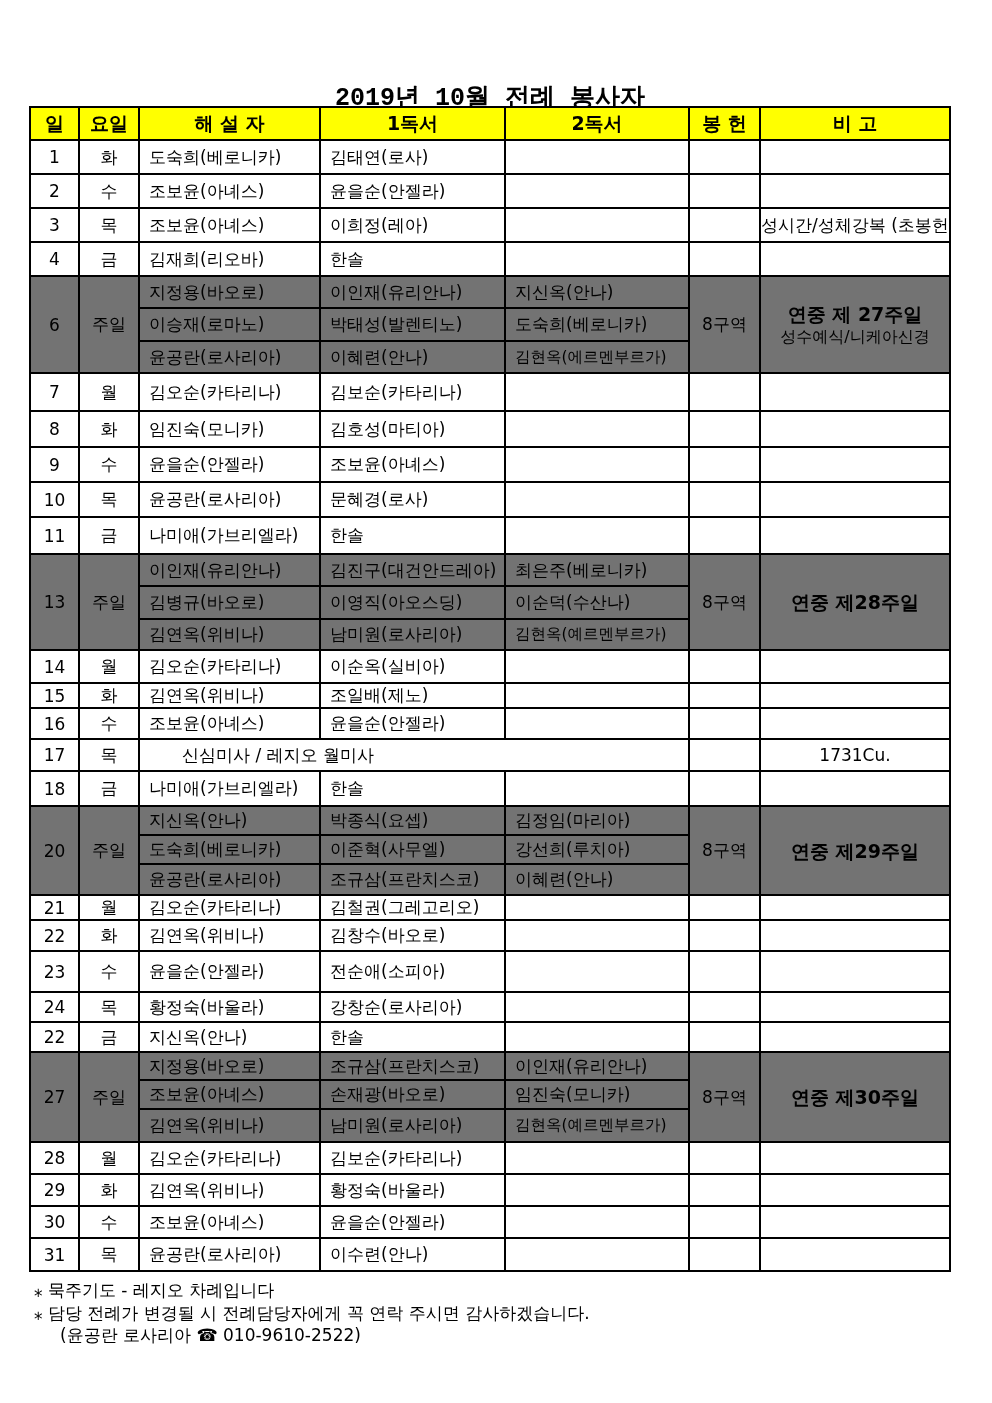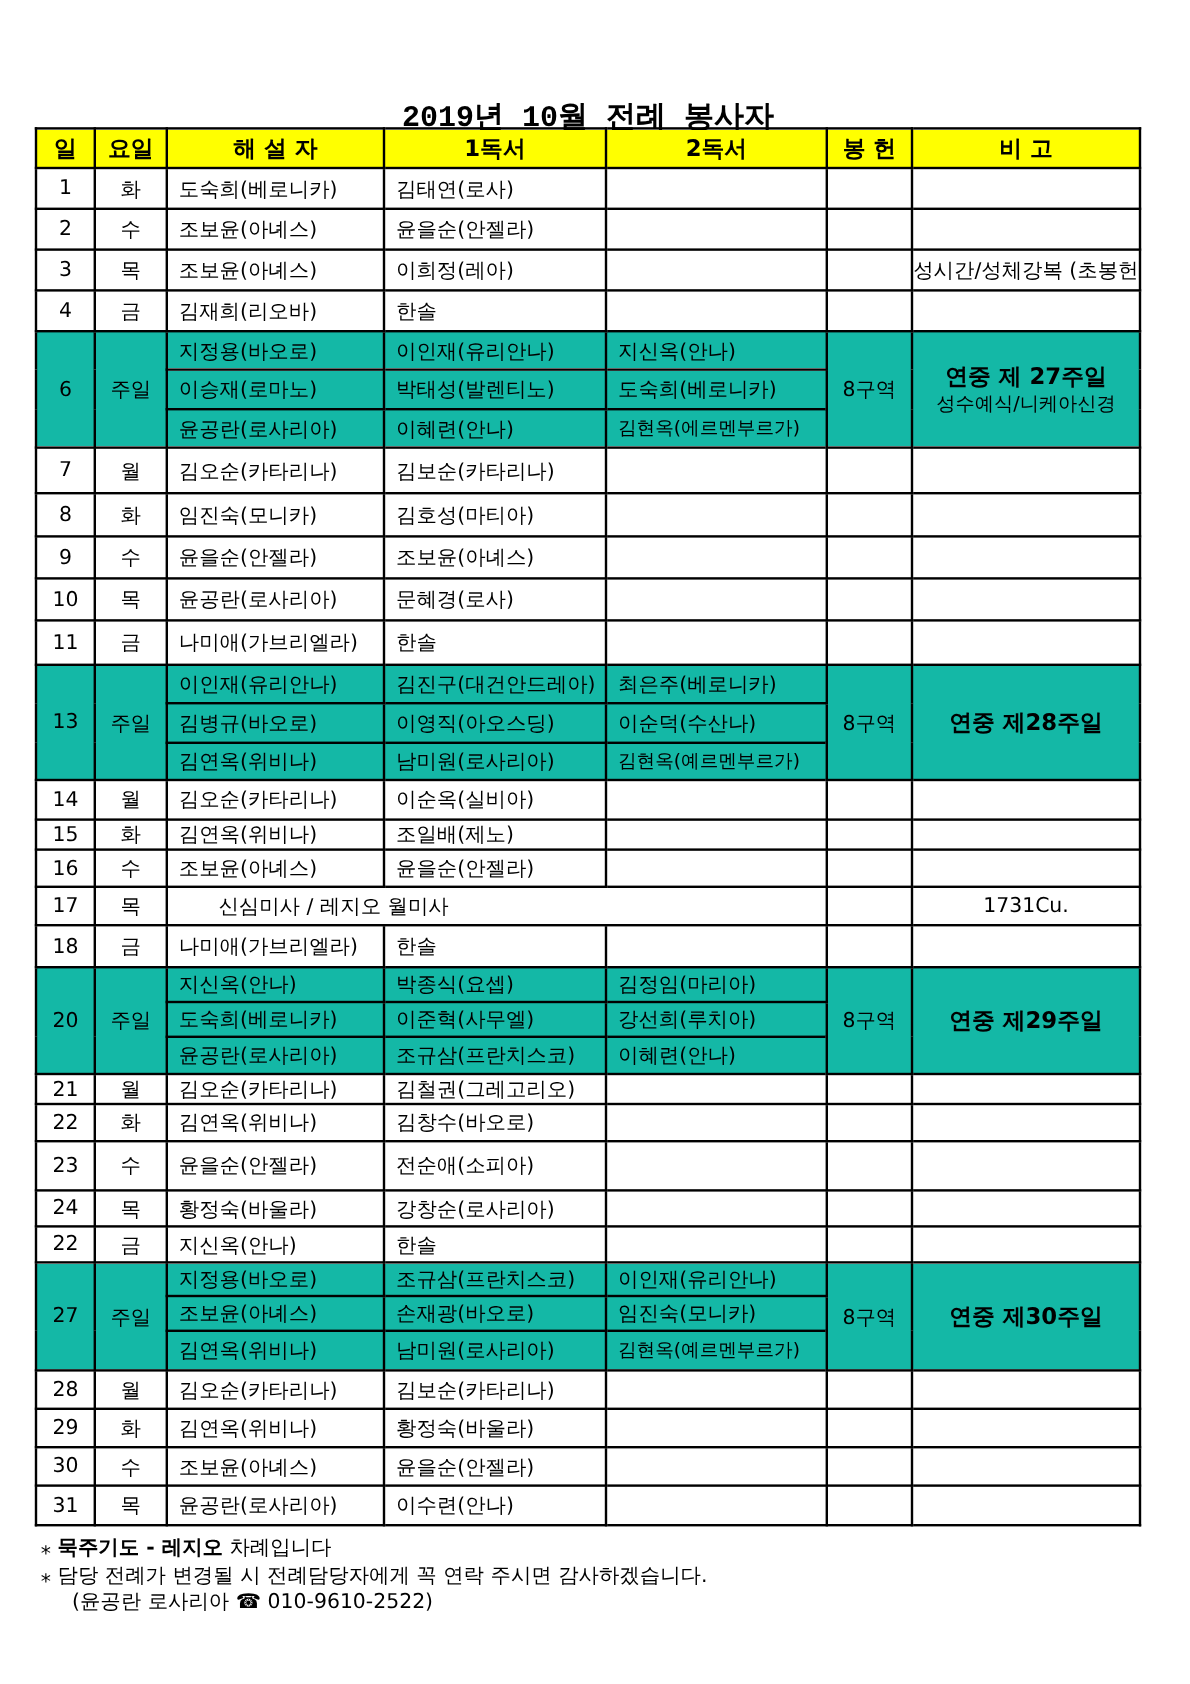--- a/index.html
+++ b/index.html
@@ -26,32 +26,32 @@
     font-weight: normal;
   }
   table.sched th {
     background: #ffff00; height: 31px; font-weight: bold; font-size: 19px;
     text-align: center;
   }
   .c-day { text-align: center; }
   .c-dow { text-align: center; }
   .c-name { text-align: left; padding-left: 9px !important; }
   .c-center { text-align: center; }
-  tr.sun td { background: #14b8a6; }
+  tr.sun td { background: #737373; }
   tr.sub td.c-name { border-top-width: 2px; }
   .note-big { font-weight: bold; font-size: 19px; line-height: 24px; display: block; }
   .note-small { font-size: 16px; line-height: 22px; display: block; }
   .note-tiny { font-size: 12.5px; font-weight: bold; }
   .merged-17 { font-weight: bold; padding-left: 42px !important; text-align: left; }
   .footer {
     position: absolute; left: 34px; top: 1279px;
     font-size: 17px; line-height: 22.5px;
     font-family: "DejaVu Sans", sans-serif;
   }
-  .footer .bold { font-weight: bold; }
+  .footer .bold { font-weight: normal; }
   .footer .indent { padding-left: 26px; }
 </style>
 </head>
 <body>
 
 <div class="title">2019년 10월 전례 봉사자</div>
 
 <table class="sched">
   <colgroup>
     <col style="width:49px">

